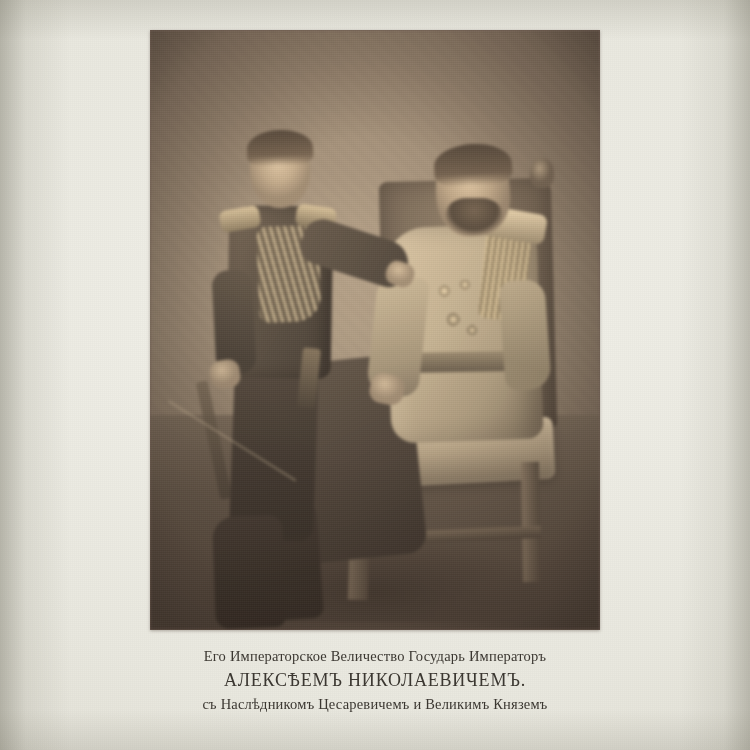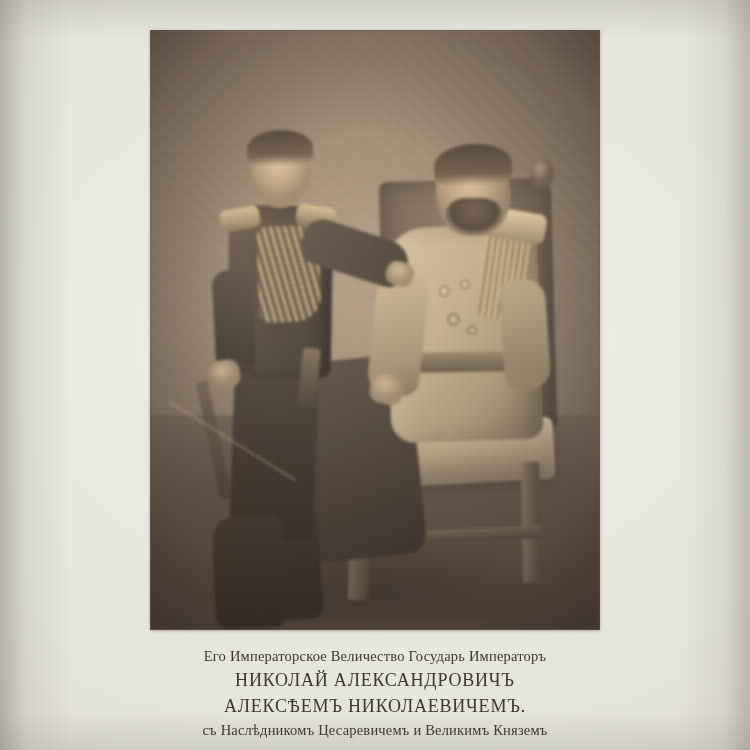--- a/index.html
+++ b/index.html
@@ -511,18 +511,17 @@
         <div class="bg-vignette"></div>
       </div>
 
       <div id="plate-tone"></div>
       <div id="plate-grain"></div>
     </div>
   </div>
 
   <div id="caption">
     <span class="cap-line cap-small">Его Императорское Величество Государь Императоръ</span>
-    <span class="cap-line cap-large">НИКОЛАЙ АЛЕКСАНДРОВИЧЪ</span>
     <span class="cap-line cap-large">АЛЕКСѢЕМЪ НИКОЛАЕВИЧЕМЪ.</span>
     <span class="cap-line cap-small">съ Наслѣдникомъ Цесаревичемъ и Великимъ Княземъ</span>
   </div>
 
 </div>
 
 </body></html>

